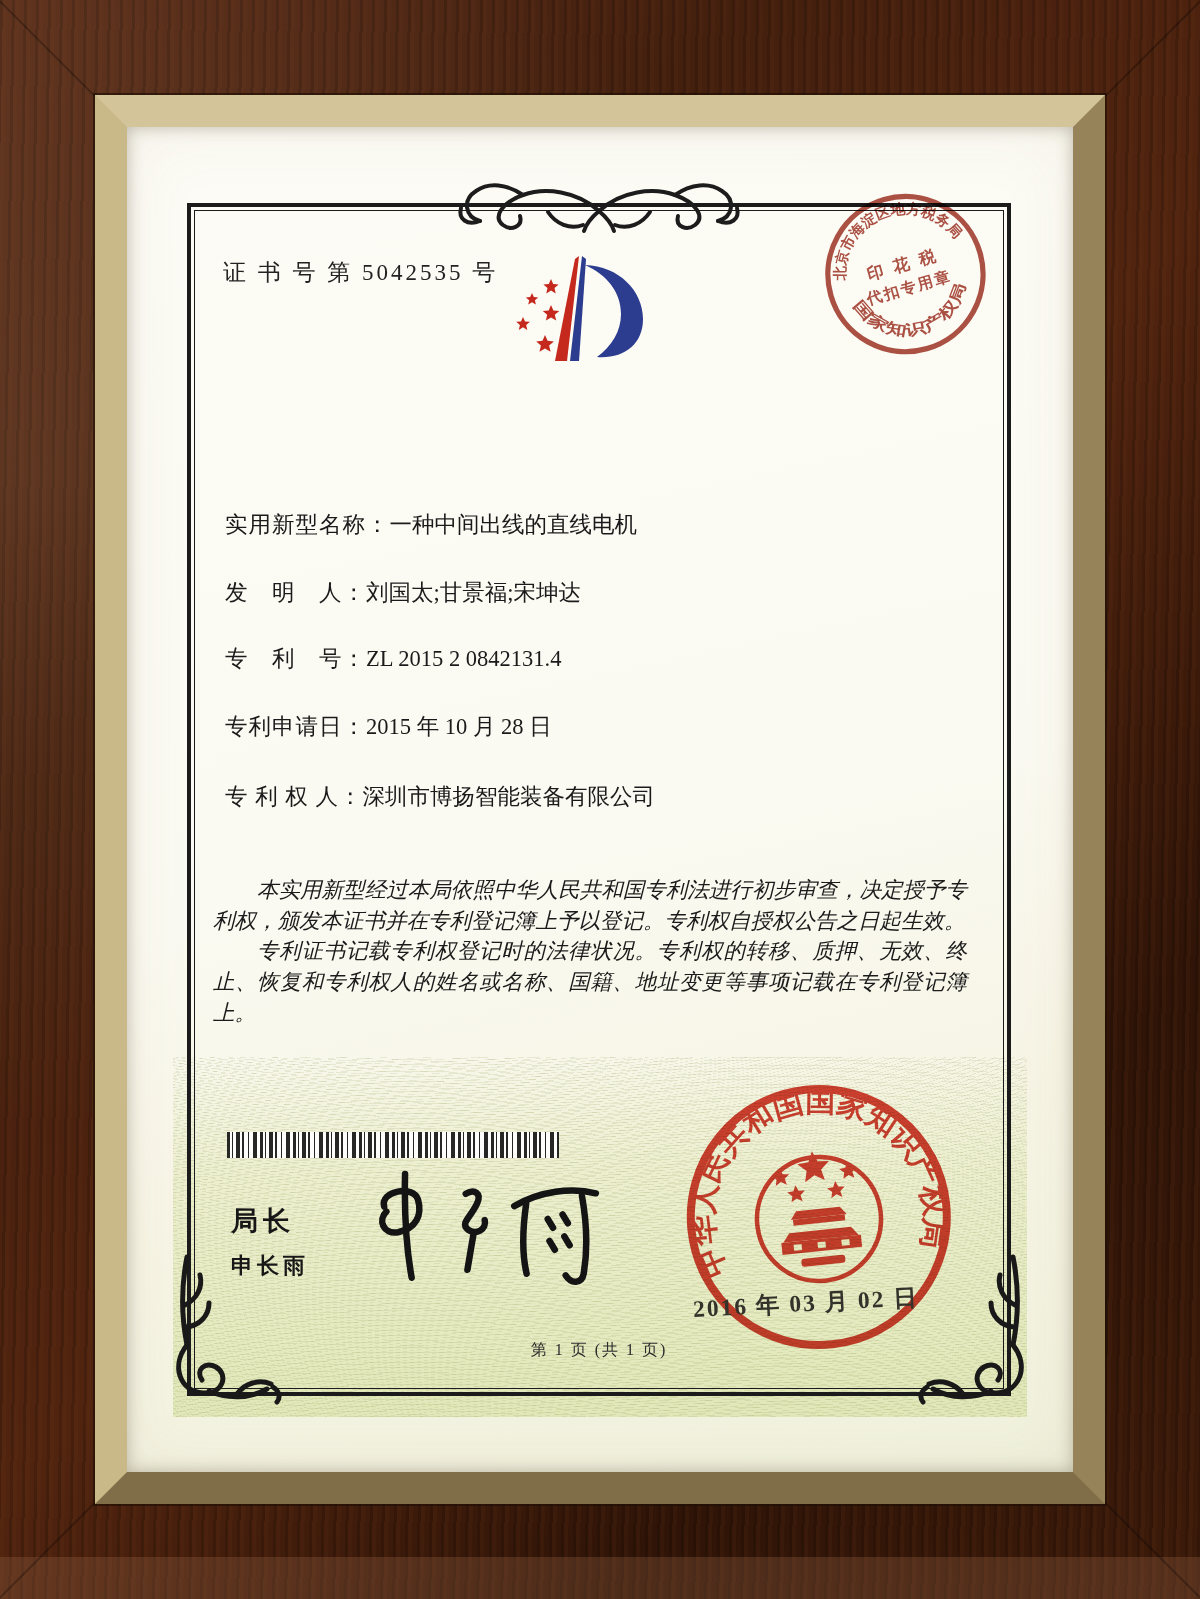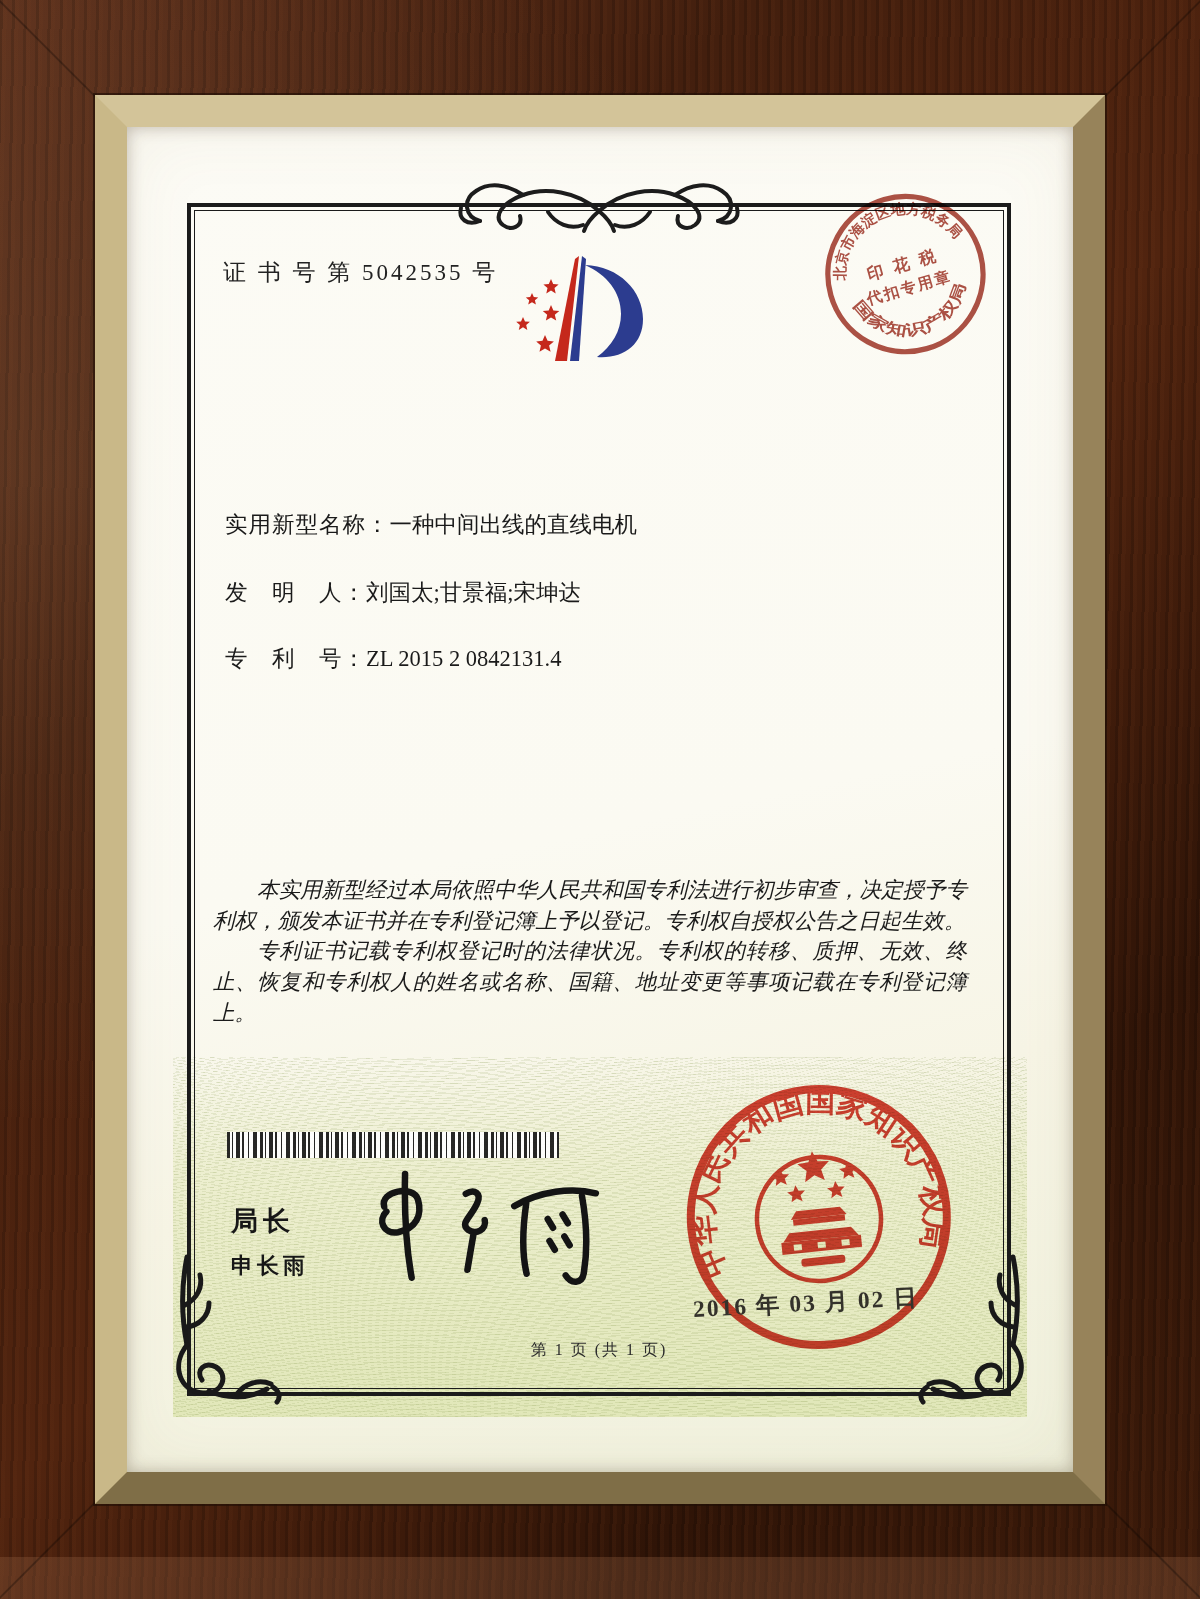--- a/index.html
+++ b/index.html
@@ -157,20 +157,26 @@
 
 
     <div class="field" style="top:382px">
       <span class="lab">实用新型名称：</span><span>一种中间出线的直线电机</span>
     </div>
     <div class="field" style="top:450px">
       <span class="lab">发　明　人：</span><span>刘国太;甘景福;宋坤达</span>
     </div>
     <div class="field" style="top:516px">
       <span class="lab">专　利　号：</span><span>ZL 2015 2 0842131.4</span>
+    </div>
+    <div class="field" style="top:584px">
+      <span class="lab">专利申请日：</span><span>2015 年 10 月 28 日</span>
+    </div>
+    <div class="field" style="top:654px">
+      <span class="lab">专 利 权 人：</span><span>深圳市博扬智能装备有限公司</span>
     </div>
 
     <div class="paras">
       <p>本实用新型经过本局依照中华人民共和国专利法进行初步审查，决定授予专利权，颁发本证书并在专利登记簿上予以登记。专利权自授权公告之日起生效。</p>
       <p>专利证书记载专利权登记时的法律状况。专利权的转移、质押、无效、终止、恢复和专利权人的姓名或名称、国籍、地址变更等事项记载在专利登记簿上。</p>
     </div>
 
     <div class="barcode"></div>
 
     <div class="signer-role">局长</div>

